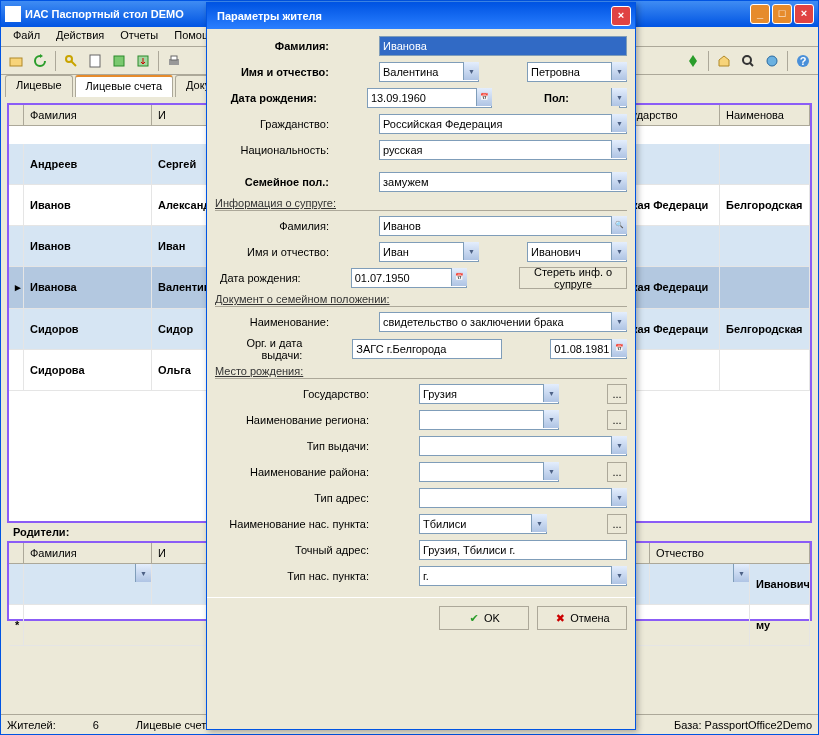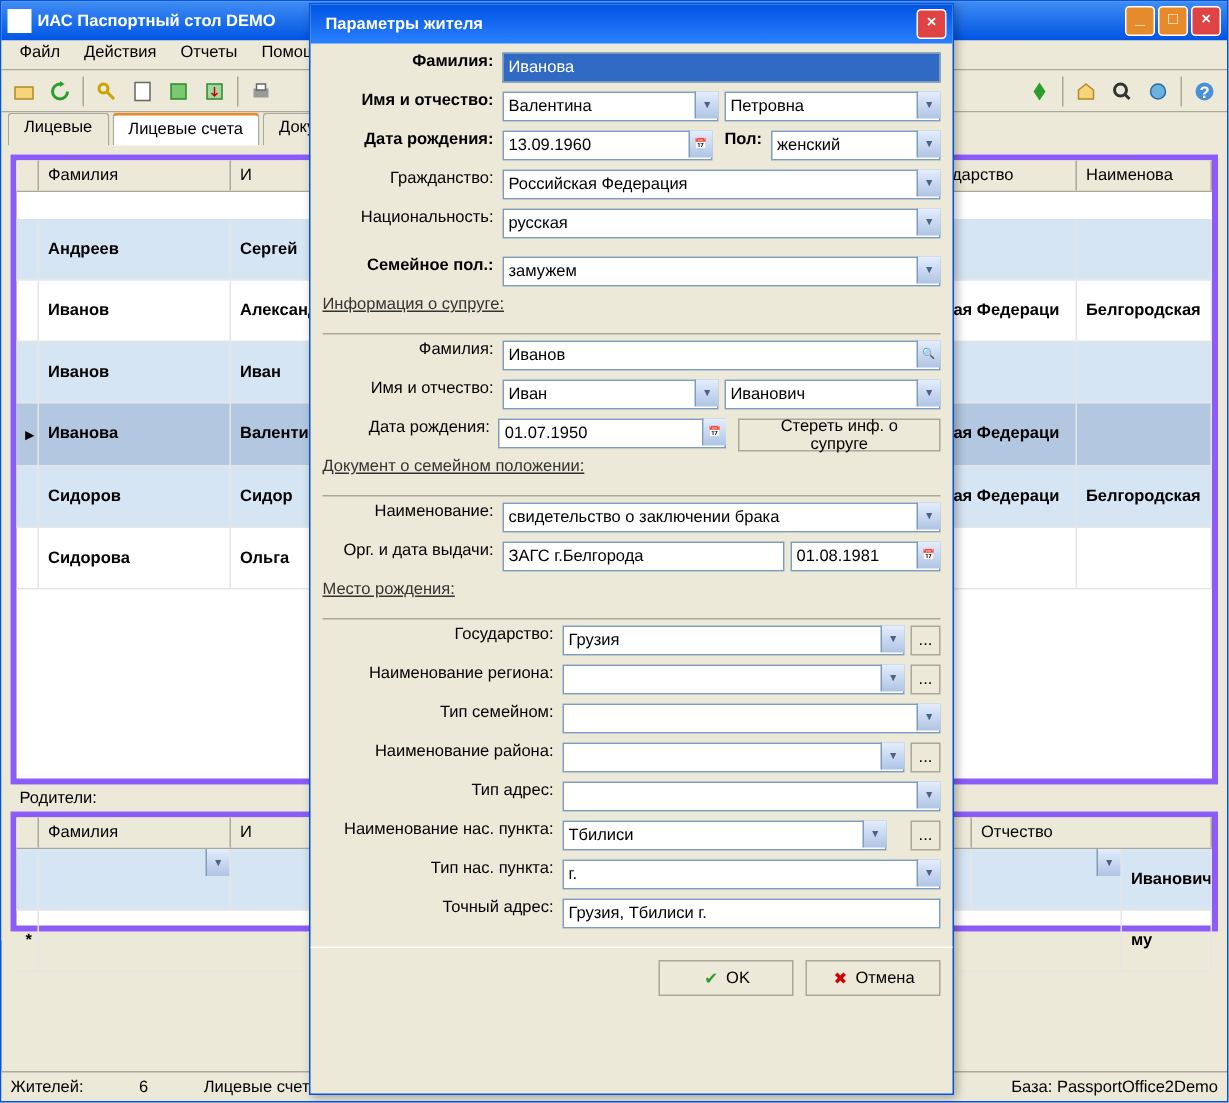--- a/index.html
+++ b/index.html
@@ -18,42 +18,42 @@
 
 .toolbar { height: 28px; background: #ece9d8; border-bottom: 1px solid #aca899; display: flex; align-items: center; padding: 0 4px; gap: 2px; }
 .toolbar .tb { width: 22px; height: 22px; border: 1px solid transparent; display: flex; align-items: center; justify-content: center; cursor: pointer; }
 .toolbar .sep { width: 1px; height: 20px; background: #aca899; margin: 0 2px; }
 
 .tabs { height: 22px; display: flex; padding-left: 4px; background: #ece9d8; }
 .tabs .tab { padding: 3px 10px; border: 1px solid #aca899; border-bottom: none; background: #ece9d8; cursor: pointer; margin-right: 2px; border-radius: 3px 3px 0 0; }
 .tabs .tab.active { background: #fff; border-top: 2px solid #e68b2c; }
 
 .content { padding: 6px; background: #ece9d8; }
-.grid { border: 4px solid #8b5cf6; background: #fff; }
+.grid { border: 2px solid #8b5cf6; background: #fff; }
 .grid-head { display: flex; background: #ece9d8; border-bottom: 1px solid #aca899; }
 .grid-head .col { padding: 4px 6px; border-right: 1px solid #aca899; background: #ece9d8; }
 .grid-row { display: flex; border-bottom: 1px solid #e5e5e5; }
 .grid-row .cell { padding: 14px 6px; border-right: 1px solid #e5e5e5; overflow: hidden; white-space: nowrap; font-weight: bold; }
 .grid-row.sel { background: #d6e5f3; }
 .grid-row.hi { background: #b3c8e0; }
 
-.section-label { padding: 3px 6px; font-weight: normal; }
+.section-label { padding: 3px 6px; font-weight: bold; }
 
 .statusbar { position: absolute; bottom: 0; left: 0; right: 0; height: 20px; background: #ece9d8; border-top: 1px solid #aca899; display: flex; align-items: center; padding: 0 6px; gap: 37px; }
 
 .dialog { position: absolute; left: 206px; top: 2px; width: 430px; height: 728px; background: #ece9d8; border: 1px solid #0054e3; box-shadow: 2px 2px 6px rgba(0,0,0,0.3); }
 .dialog .titlebar { background: linear-gradient(#0054e3, #2a7fff); }
 .dialog .body { padding: 6px 8px; }
-.frow { display: flex; align-items: flex-start; margin-bottom: 4px; min-height: 22px; }
+.frow { display: flex; align-items: center; margin-bottom: 4px; min-height: 22px; gap: 44px; }
 .flabel { width: 120px; text-align: right; padding-right: 6px; }
 .flabel.b { font-weight: bold; }
 .finput { height: 20px; border: 1px solid #7f9db9; background: #fff; padding: 0 3px; }
 .fcombo { position: relative; }
 .fcombo .arr { position: absolute; right: 0; top: 0; width: 16px; height: 18px; background: linear-gradient(#e4eefd, #afc4e4); border-left: 1px solid #7f9db9; display: flex; align-items: center; justify-content: center; color: #4d6185; font-size: 7px; cursor: pointer; }
-.fgroup { border-bottom: 1px solid #aca899; margin: 4px 0; padding-bottom: 13px; text-decoration: underline; color: #333; }
+.fgroup { border-bottom: 1px solid #aca899; margin: 4px 0; padding-bottom: 1px; text-decoration: underline; color: #333; }
 .fbtn { height: 22px; padding: 0 8px; background: #ece9d8; border: 1px solid #aca899; cursor: pointer; display: inline-flex; align-items: center; }
 .fbtn-sm { width: 20px; height: 20px; background: #ece9d8; border: 1px solid #aca899; cursor: pointer; display: inline-flex; align-items: center; justify-content: center; }
 .dlg-btns { display: flex; justify-content: flex-end; gap: 8px; padding: 8px; border-top: 1px solid #fff; }
 .dlg-btn { width: 90px; height: 24px; background: #ece9d8; border: 1px solid #aca899; cursor: pointer; display: inline-flex; align-items: center; justify-content: center; gap: 4px; }
 .ico { width: 12px; height: 12px; display: inline-block; }
 .ico.ok { color: #2a9d2a; }
 .ico.cancel { color: #c00; }
 svg { display: block; }
 </style>
 </head>
@@ -316,44 +316,44 @@
         <div class="flabel" style="width:160px">Государство:</div>
       <div class="fcombo" style="flex:1;margin-right:4px"><input class="finput" style="width: 100%;" value="Грузия"><div class="arr">▼</div></div>
       <button class="fbtn-sm">...</button>
       </div>
     <div class="frow">
         <div class="flabel" style="width:160px">Наименование региона:</div>
       <div class="fcombo" style="flex:1;margin-right:4px"><input class="finput" style="width: 100%;" value=""><div class="arr">▼</div></div>
       <button class="fbtn-sm">...</button>
       </div>
     <div class="frow">
-        <div class="flabel" style="width:160px">Тип семейном:</div>
+        <div class="flabel" style="width:160px">Тип выдачи:</div>
       <div class="fcombo" style="flex:1"><input class="finput" style="width: 100%;" value=""><div class="arr">▼</div></div>
       </div>
     <div class="frow">
         <div class="flabel" style="width:160px">Наименование района:</div>
       <div class="fcombo" style="flex:1;margin-right:4px"><input class="finput" style="width: 100%;" value=""><div class="arr">▼</div></div>
       <button class="fbtn-sm">...</button>
       </div>
     <div class="frow">
         <div class="flabel" style="width:160px">Тип адрес:</div>
       <div class="fcombo" style="flex:1"><input class="finput" style="width: 100%;" value=""><div class="arr">▼</div></div>
       </div>
     <div class="frow">
         <div class="flabel" style="width:160px">Наименование нас. пункта:</div>
       <div class="fcombo" style="flex:1;margin-right:16px"><input class="finput" style="width: 100%;" value="Тбилиси"><div class="arr">▼</div></div>
       <button class="fbtn-sm">...</button>
       </div>
     <div class="frow">
+        <div class="flabel" style="width:160px">Точный адрес:</div>
+      <input class="finput" style="flex: 1 1 0%;" value="Грузия, Тбилиси г.">
+      </div>
+    <div class="frow">
         <div class="flabel" style="width:160px">Тип нас. пункта:</div>
       <div class="fcombo" style="flex:1"><input class="finput" style="width: 100%;" value="г."><div class="arr">▼</div></div>
-      </div>
-    <div class="frow">
-        <div class="flabel" style="width:160px">Точный адрес:</div>
-      <input class="finput" style="flex: 1 1 0%;" value="Грузия, Тбилиси г.">
       </div>
   </div>
   <div class="dlg-btns">
     <button class="dlg-btn">
         <span class="ico ok">✔</span>
         <span>OK</span>
       </button>
     <button class="dlg-btn">
         <span class="ico cancel">✖</span>
         <span>Отмена</span>

